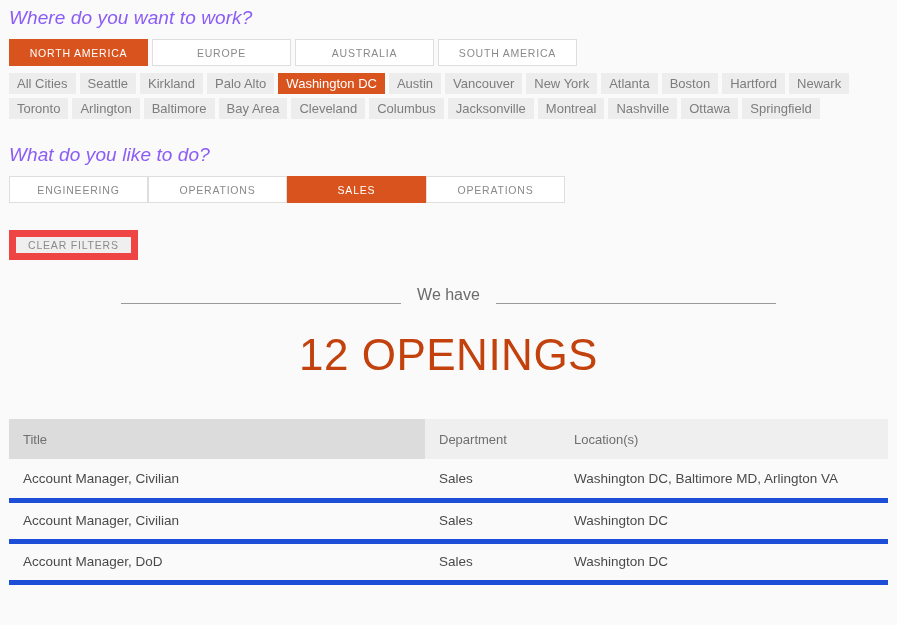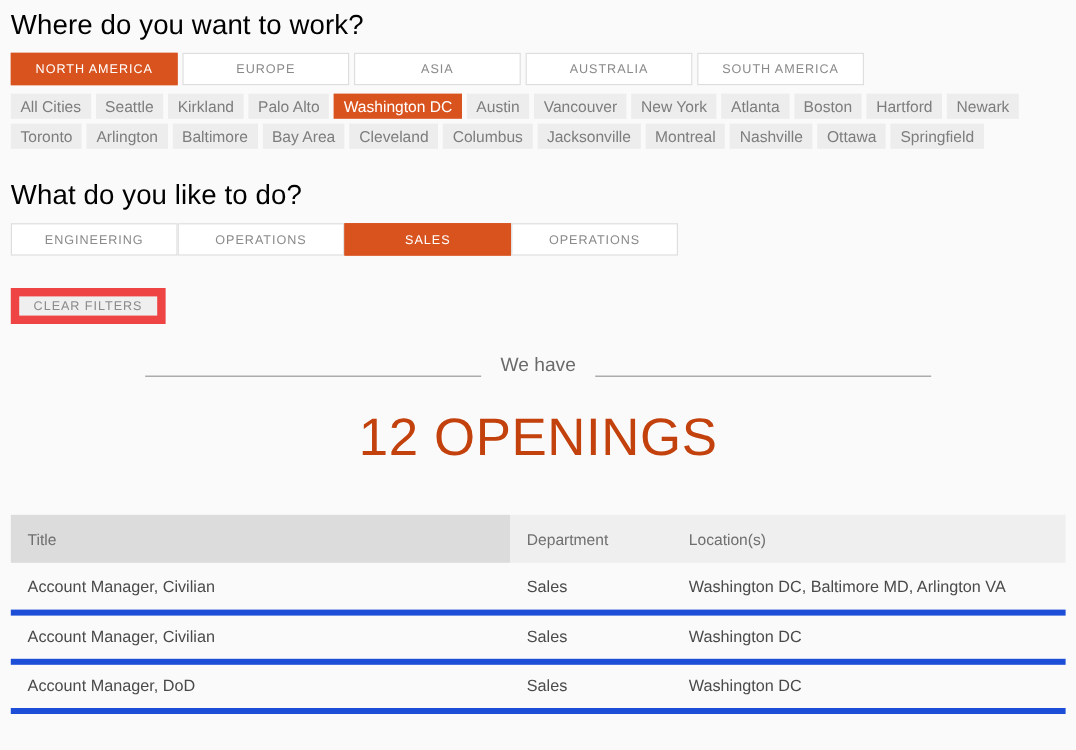--- a/index.html
+++ b/index.html
@@ -16,26 +16,27 @@
   }
   .page {
     position: relative;
     width: 897px;
     height: 625px;
     box-sizing: border-box;
   }
 
   
   .question {
-    font-size: 23px;
+    font-size: 19px;
     font-weight: 400;
-    color: #000000;
+    color: #8b5cf6;
     margin: 0;
     padding: 0 0 0 9px;
     letter-spacing: 0.1px;
+    font-style: italic;
   }
   #q-where { padding-top: 7px; }
   #q-what  { padding-top: 0; }
 
   
   .region-row {
     display: flex;
     gap: 4px;
     padding: 10px 0 0 9px;
   }
@@ -202,21 +203,20 @@
 </head>
 <body>
 
 <div class="page">
 
   <h1 class="question" id="q-where">Where do you want to work?</h1>
 
   <div class="region-row">
       <button class="region-btn active">NORTH AMERICA</button>
       <button class="region-btn">EUROPE</button>
-      <button class="region-btn">ASIA</button>
       <button class="region-btn">AUSTRALIA</button>
       <button class="region-btn">SOUTH AMERICA</button>
     </div>
 
   <div class="chips-row">
       <span class="chip">All Cities</span>
       <span class="chip">Seattle</span>
       <span class="chip">Kirkland</span>
       <span class="chip">Palo Alto</span>
       <span class="chip active">Washington DC</span>

